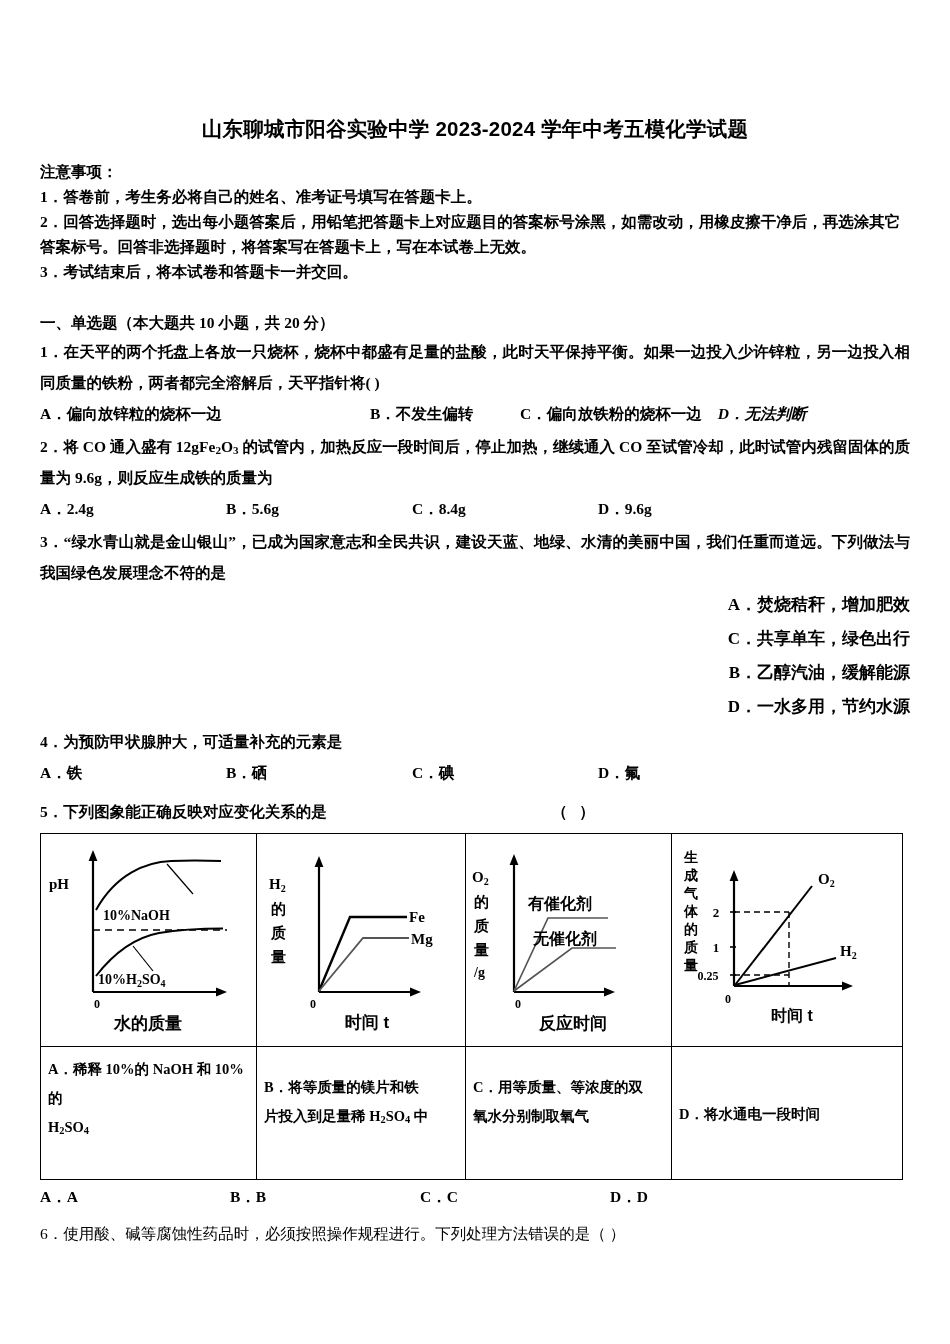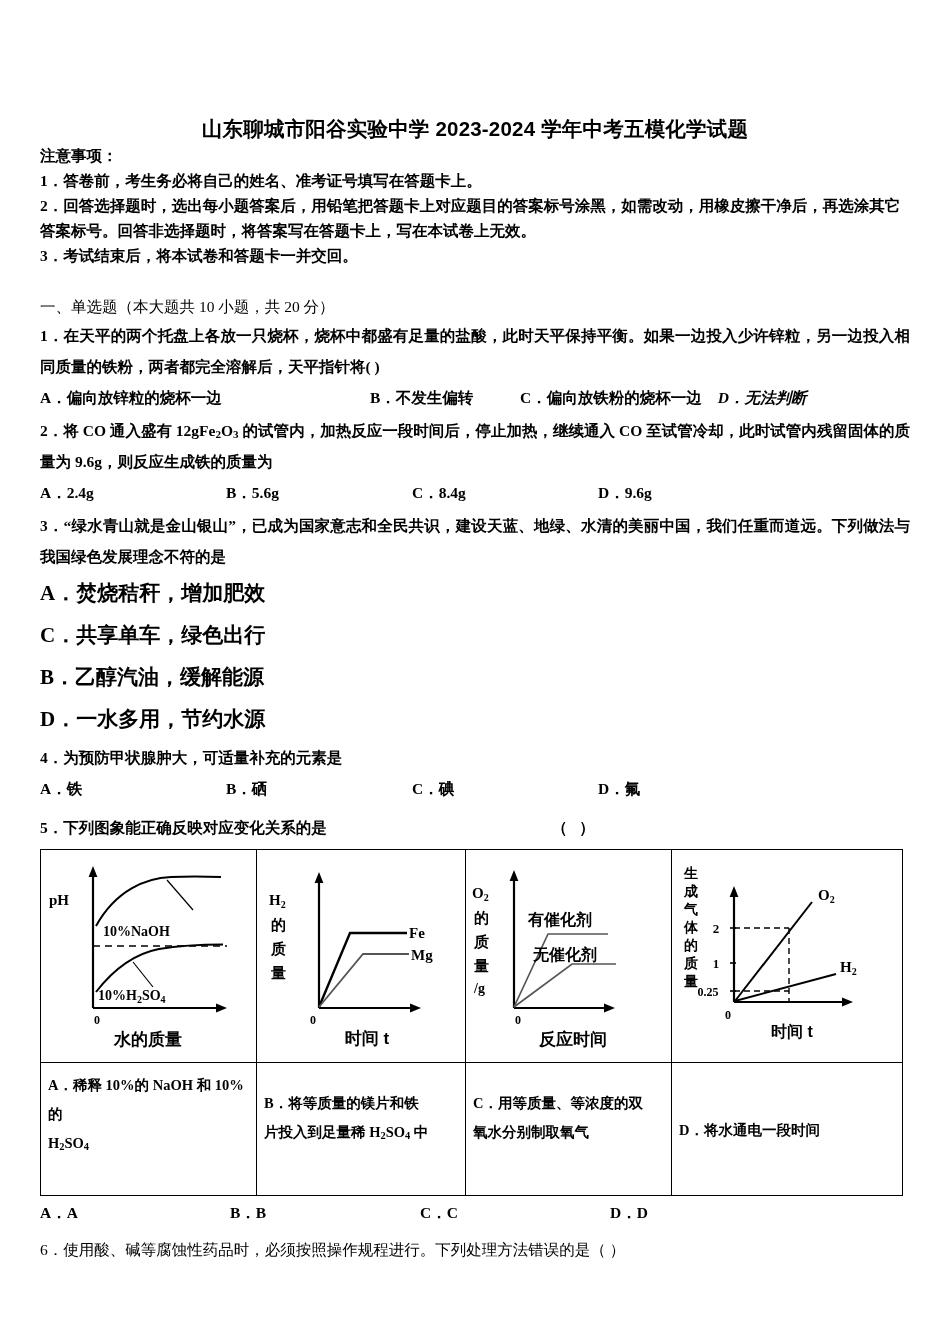--- a/index.html
+++ b/index.html
@@ -36,31 +36,32 @@
     font-weight: bold;
     letter-spacing: 0.2px;
     margin-top: 108px;
     margin-bottom: 0;
     line-height: 1.3;
     font-family: "Liberation Sans", "DejaVu Sans", sans-serif;
   }
 
   
   .notes {
+    margin-top: 16px;
     font-size: 15.5px;
     font-weight: bold;
     line-height: 1.62;
   }
   .notes .note-line { margin: 0; }
 
   
   .section-head {
     margin-top: 27px;
     font-size: 15.5px;
-    font-weight: normal;
+    font-weight: bold;
     line-height: 1.5;
   }
 
   
   .q {
     font-size: 15.5px;
     font-weight: bold;
     line-height: 2.0;
     margin-top: 2px;
   }
@@ -78,23 +79,24 @@
 
   .opts-grid4 {
     display: flex;
     font-size: 15.5px;
     font-weight: bold;
     line-height: 2.0;
   }
   .opts-grid4 > span { width: 186px; }
 
   .opt-block {
-    font-size: 21px;
-    font-weight: bold;
-    line-height: 2.0;
+    font-size: 17px;
+    font-weight: bold;
+    line-height: 2.0;
+    text-align: right;
   }
 
   sub { font-size: 0.72em; vertical-align: -0.22em; }
 
   
   .q5-row {
     display: flex;
     align-items: baseline;
     font-size: 15.5px;
     font-weight: bold;

